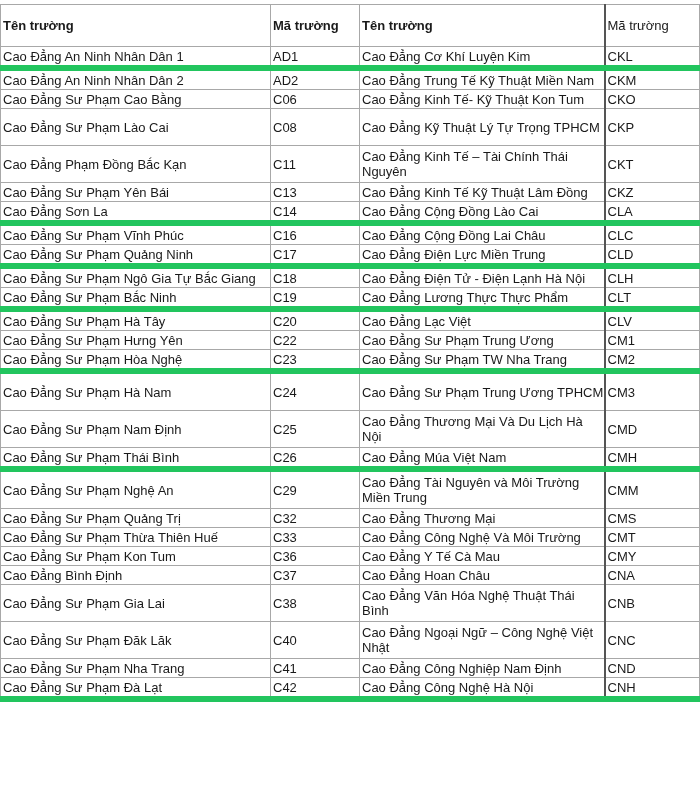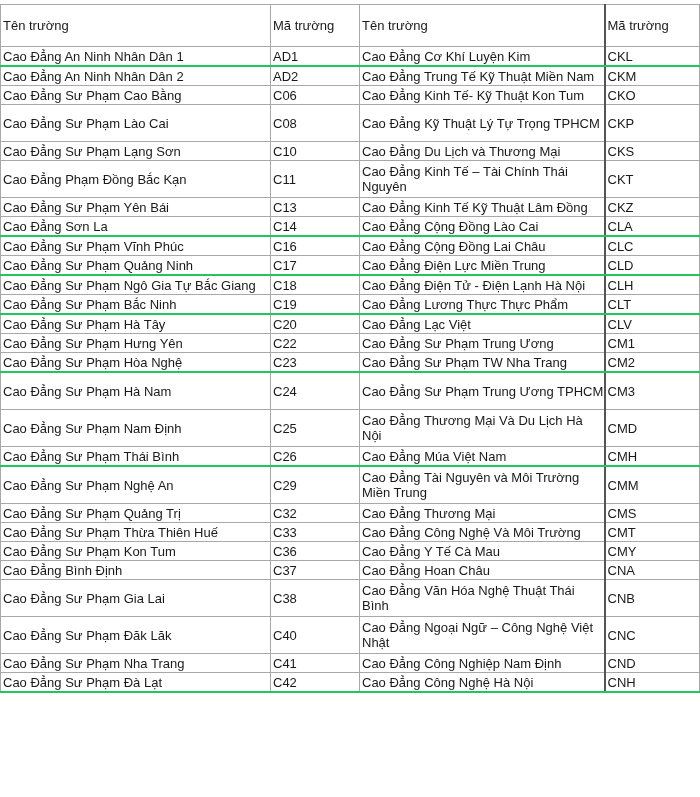--- a/index.html
+++ b/index.html
@@ -4,23 +4,23 @@
   <style>
     html, body { margin: 0; padding: 0; background: #ffffff; }
     body { width: 700px; height: 797px; overflow: hidden; position: relative; font-family: "Liberation Sans", sans-serif; color: #1a1a1a; }
     .frame { position: absolute; left: 0; top: 4px; width: 699px; }
     table { border-collapse: collapse; table-layout: fixed; width: 699px; font-size: 13px; }
     col.c1 { width: 270px; }
     col.c2 { width: 89px; }
     col.c3 { width: 245px; }
     col.c4 { width: 95px; }
     td, th { border: 1px solid #a8a8a8; padding: 0 0 0 2px; vertical-align: middle; line-height: 15px; overflow: hidden; }
-    th { text-align: left; font-weight: normal; height: 41px; font-size: 13px; }
+    th { text-align: left; font-weight: bold; height: 41px; font-size: 13px; }
     th.light { font-weight: normal; }
-    tr.thick td { border-bottom: 2px solid #22c55e; }
+    tr.thick td { border-bottom: 6px solid #22c55e; }
     td.c4cell, th.c4cell { border-left: 2px solid #555; }
     tr.h1 td { height: 18px; }
     tr.h2 td { height: 36px; margin-left: 10px; }
   </style>
 </head>
 <body>
 
 <div class="frame">
   <table>
     <colgroup>
@@ -55,26 +55,20 @@
           <td>C06</td>
           <td>Cao Đẳng Kinh Tế- Kỹ Thuật Kon Tum</td>
           <td class="c4cell">CKO</td>
         </tr>
         <tr class="h2">
           <td>Cao Đẳng Sư Phạm Lào Cai</td>
           <td>C08</td>
           <td>Cao Đẳng Kỹ Thuật Lý Tự Trọng TPHCM</td>
           <td class="c4cell">CKP</td>
         </tr>
-        <tr class="h1">
-          <td>Cao Đẳng Sư Phạm Lạng Sơn</td>
-          <td>C10</td>
-          <td>Cao Đẳng Du Lịch và Thương Mại</td>
-          <td class="c4cell">CKS</td>
-        </tr>
         <tr class="h2">
           <td>Cao Đẳng Phạm Đồng Bắc Kạn</td>
           <td>C11</td>
           <td>Cao Đẳng Kinh Tế – Tài Chính Thái Nguyên</td>
           <td class="c4cell">CKT</td>
         </tr>
         <tr class="h1">
           <td>Cao Đẳng Sư Phạm Yên Bái</td>
           <td>C13</td>
           <td>Cao Đẳng Kinh Tế Kỹ Thuật Lâm Đồng</td>

